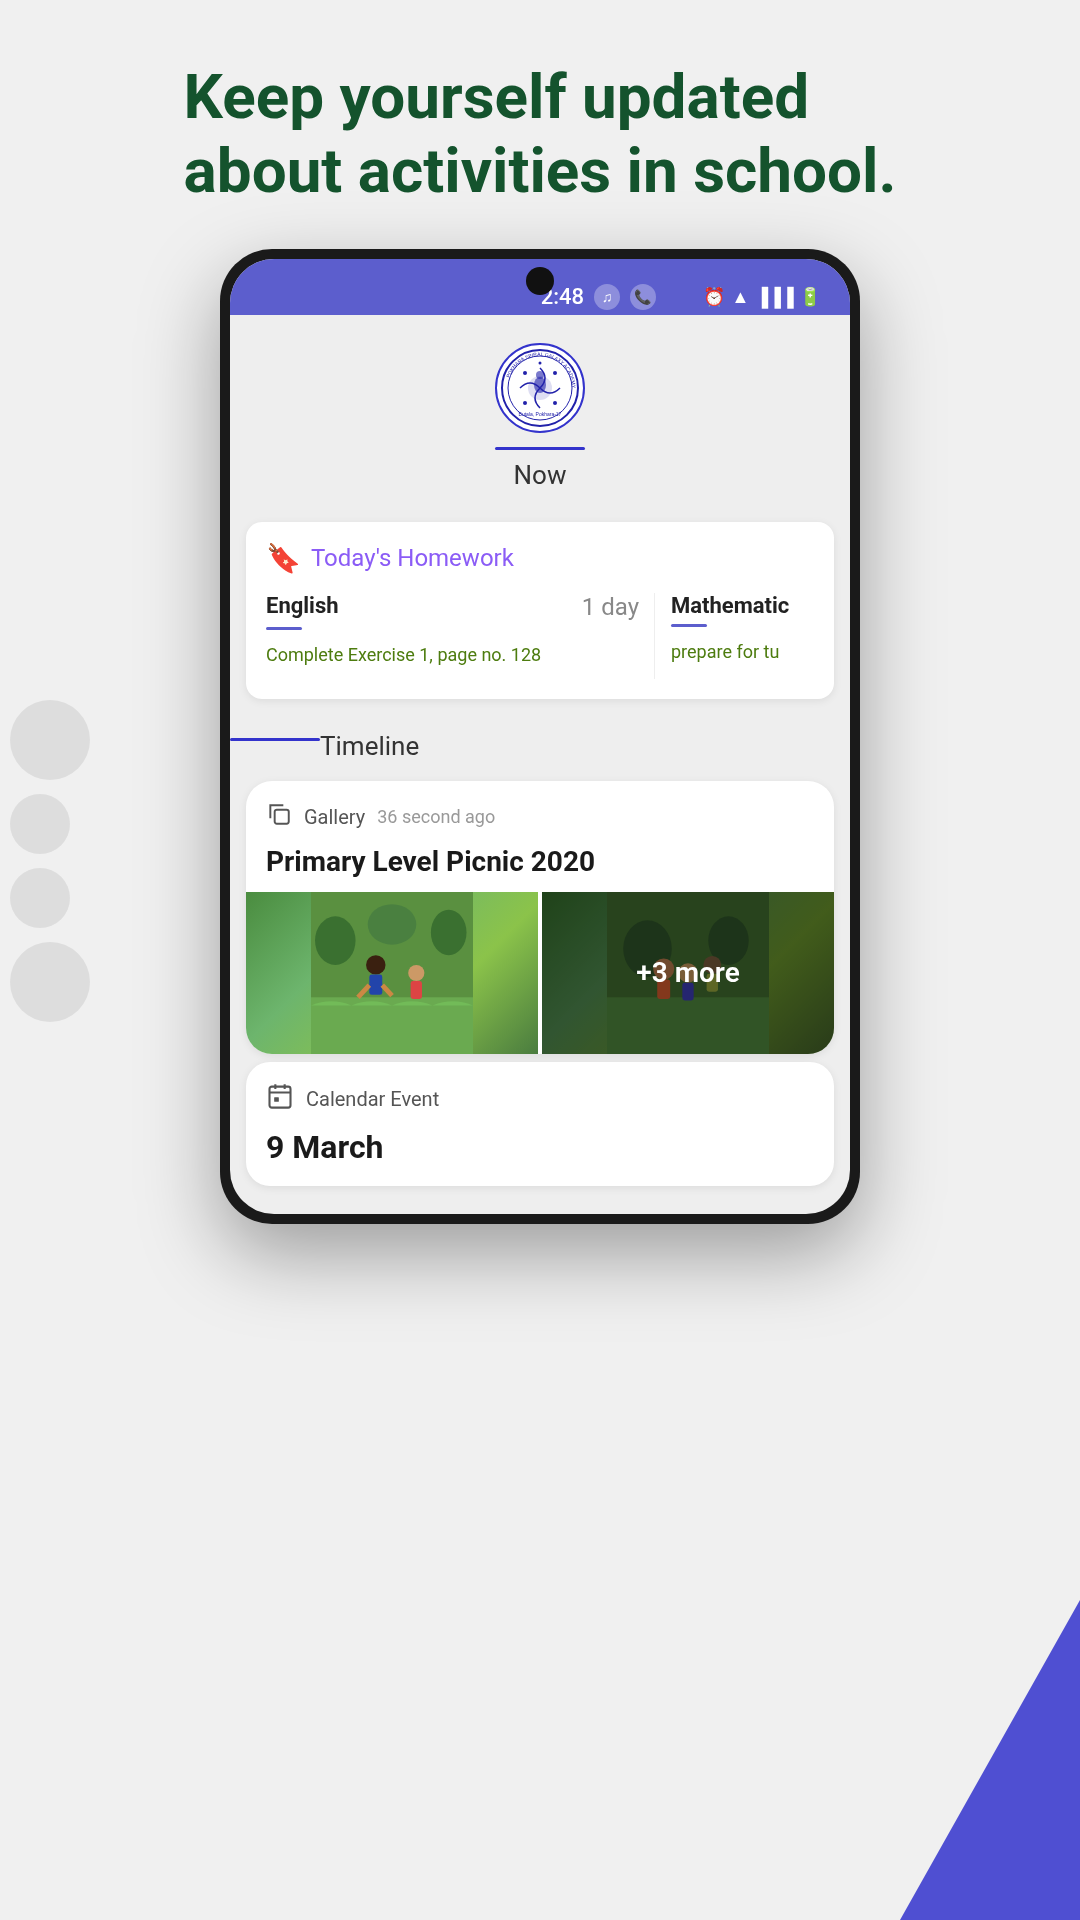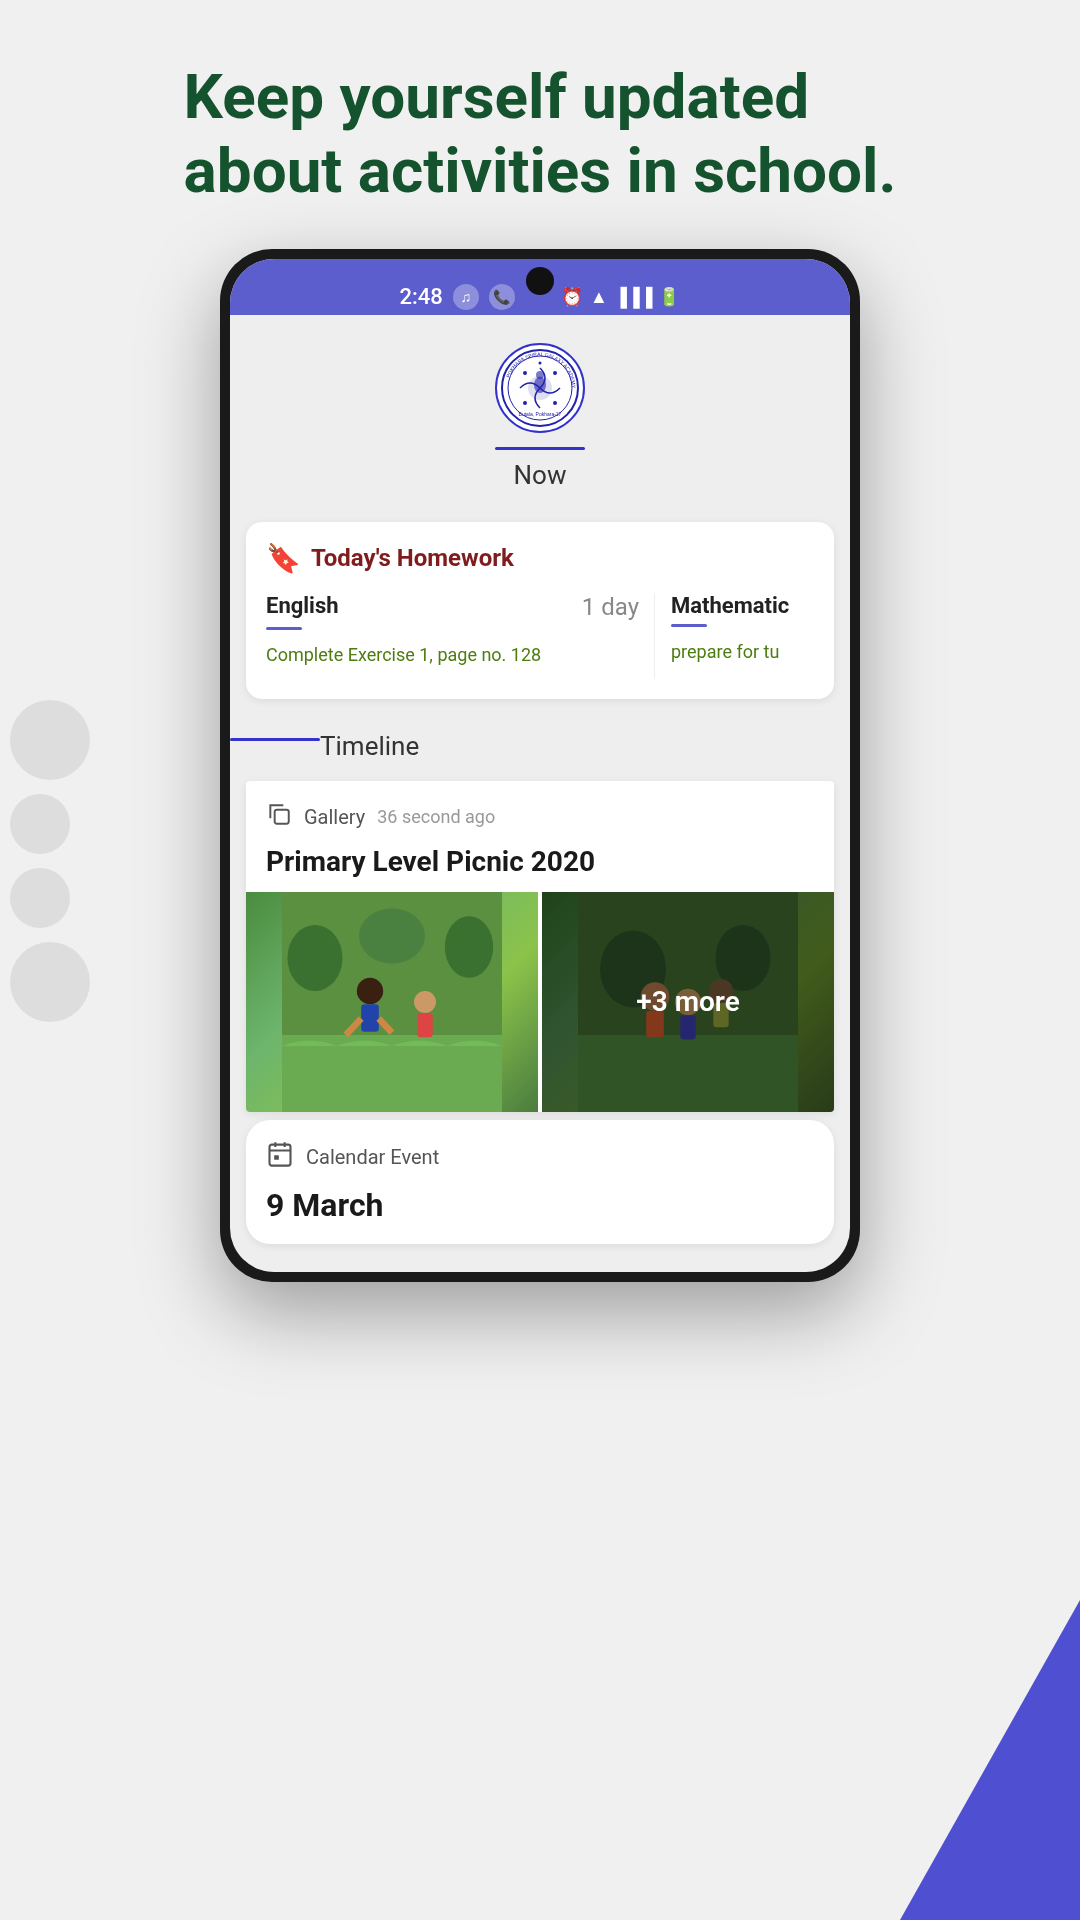--- a/index.html
+++ b/index.html
@@ -41,21 +41,21 @@
       border-radius: 44px;
       overflow: hidden;
       position: relative;
     }
 
     
     .status-bar {
       background: #5c5ecd;
       display: flex;
       align-items: center;
-      justify-content: center;
+      justify-content: flex-end;
       padding: 30px 28px 10px;
       position: relative;
       height: 56px;
       gap: 47px;
     }
 
     .status-time {
       color: white;
       font-size: 22px;
       font-weight: 500;
@@ -157,22 +157,22 @@
       gap: 10px;
       margin-bottom: 18px;
     }
 
     .homework-icon {
       font-size: 28px;
     }
 
     .card-title {
       font-size: 24px;
-      font-weight: 700;
-      color: #7f1d1d;
+      font-weight: 400;
+      color: #8b5cf6;
     }
 
     .homework-subjects {
       display: flex;
       gap: 3px;
       overflow: hidden;
     }
 
     .subject-item {
       flex: 1;
@@ -234,21 +234,21 @@
     }
 
     .timeline-label {
       font-size: 26px;
       color: #333;
     }
 
     
     .gallery-card {
       background: white;
-      border-radius: 4px;
+      border-radius: 26px;
       margin: 8px 16px;
       padding: 20px 20px 0;
       box-shadow: 0 2px 8px rgba(0,0,0,0.08);
       overflow: hidden;
     }
 
     .gallery-meta {
       display: flex;
       align-items: center;
       gap: 12px;
@@ -278,21 +278,21 @@
     }
 
     .gallery-images {
       display: flex;
       gap: 4px;
       margin: 0 -20px;
     }
 
     .img-placeholder {
       flex: 1;
-      height: 220px;
+      height: 162px;
       display: flex;
       align-items: center;
       justify-content: center;
       position: relative;
       overflow: hidden;
     }
 
     .img-placeholder-1 {
       background: linear-gradient(135deg, #4a8c3f, #6db56d, #8bc34a, #4a7c3f);
     }

